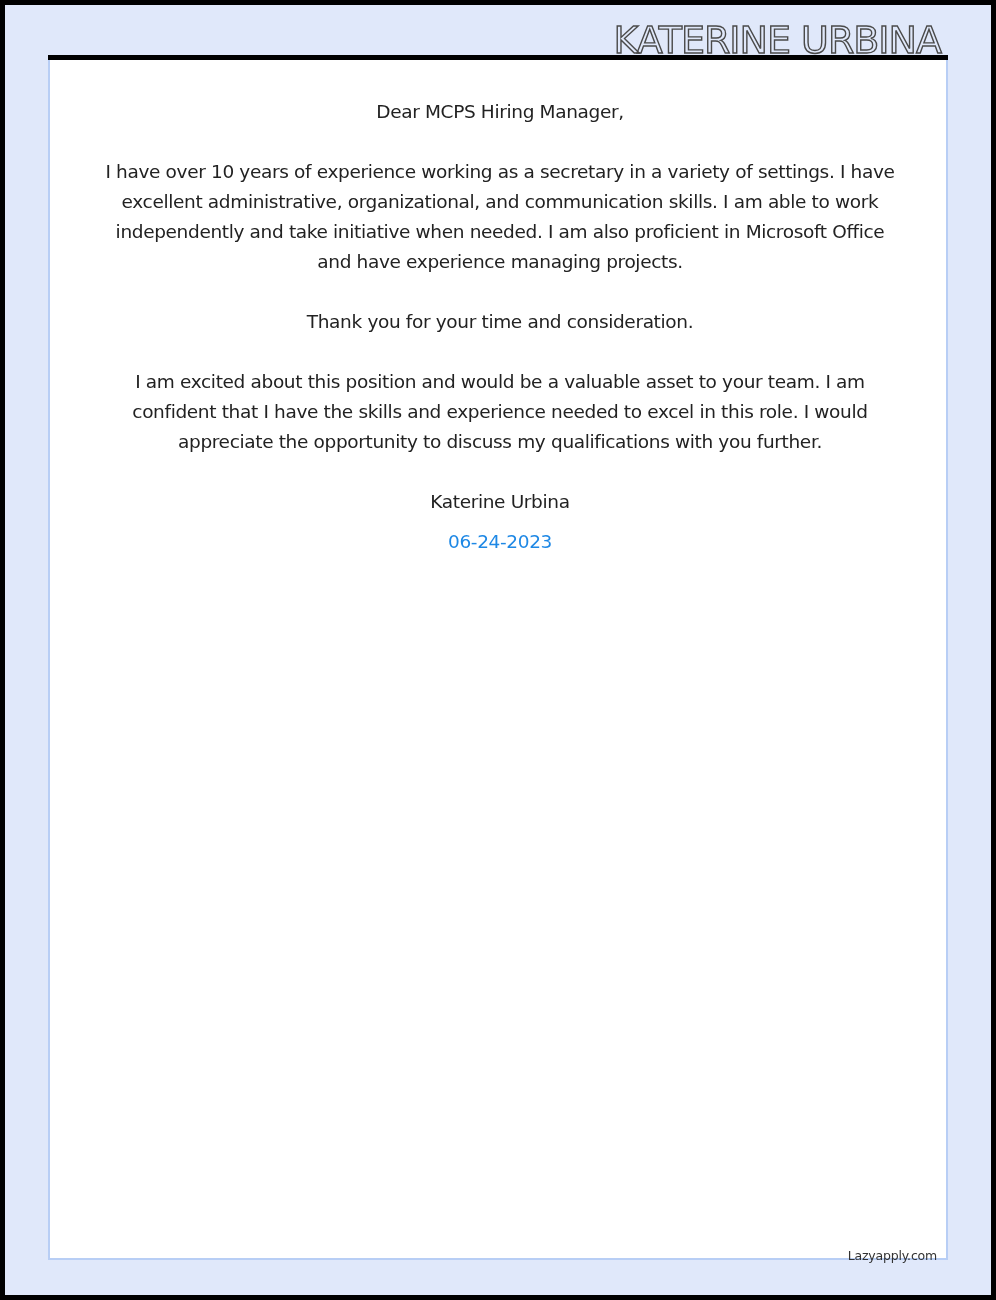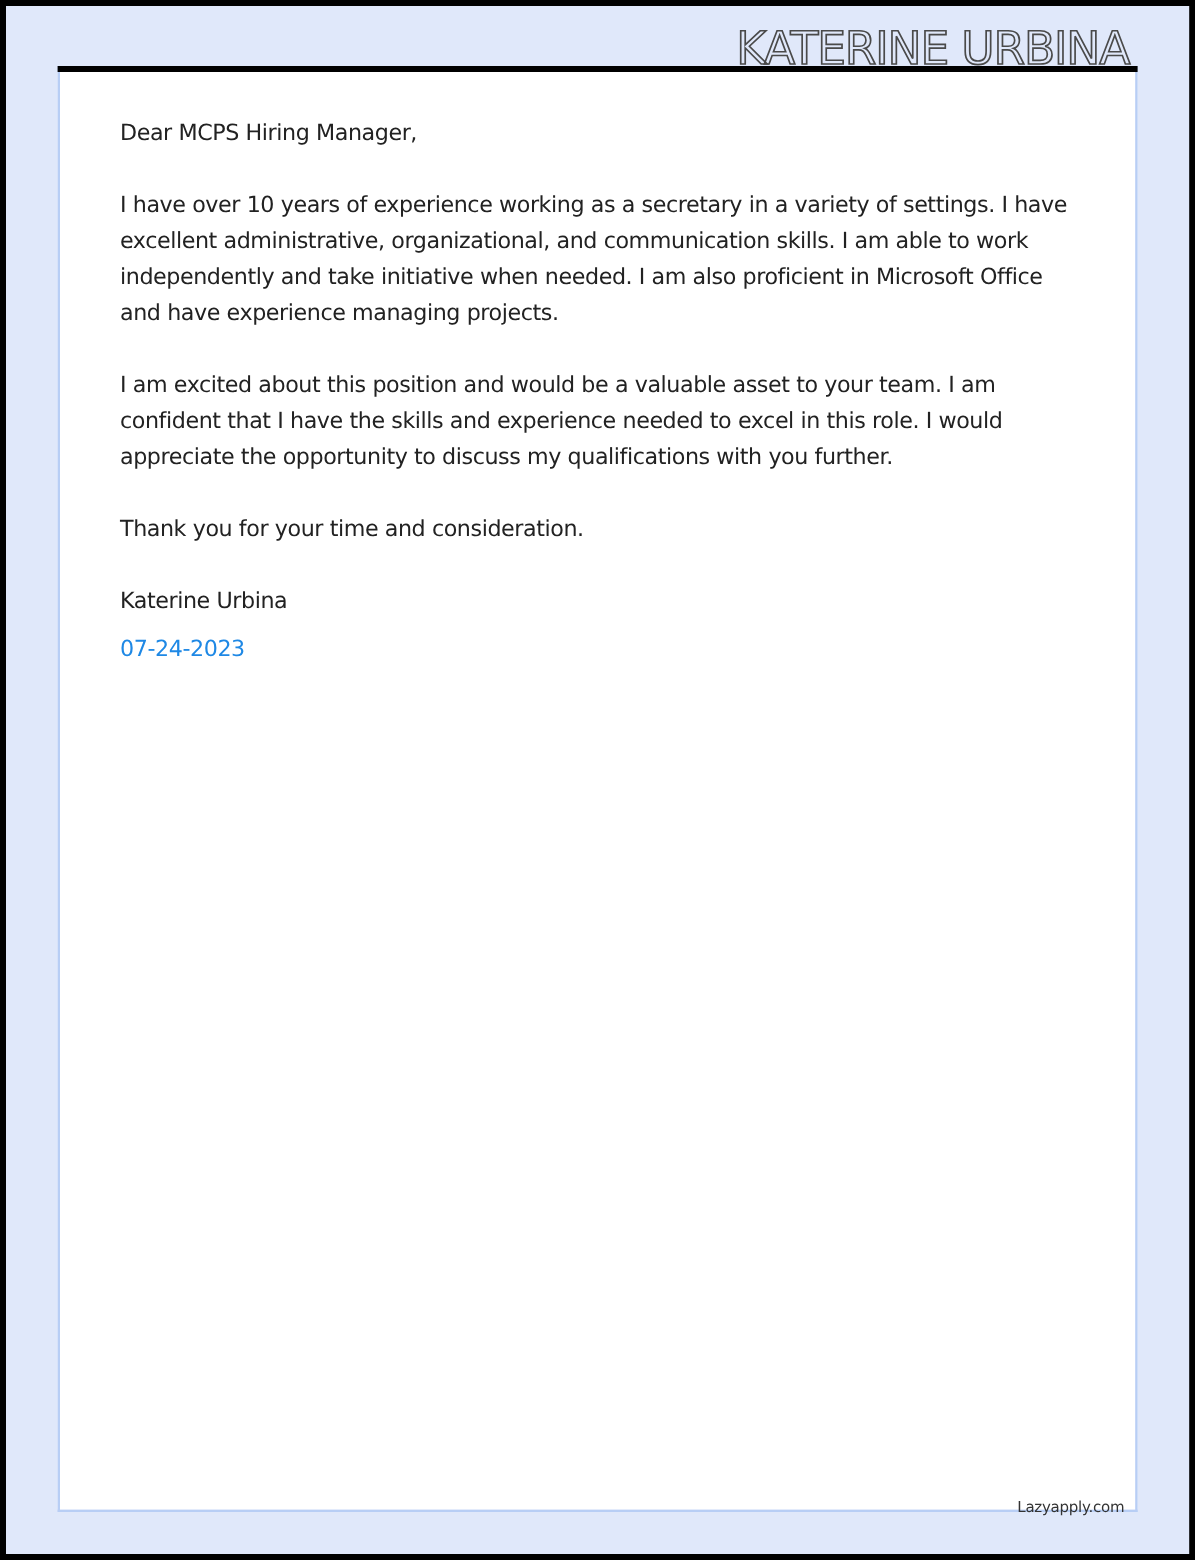--- a/index.html
+++ b/index.html
@@ -54,20 +54,21 @@
     .letter {
       position: absolute;
       left: 100px;
       top: 97px;
       width: 800px;
       font-family: "DejaVu Sans", sans-serif;
       font-size: 18.5px;
       line-height: 30px;
       color: #222222;
       letter-spacing: -0.35px;
+      text-align: center;
     }
     .letter p {
       margin: 0 0 30px 0;
     }
     .letter p.sig-name {
       margin-bottom: 10px;
     }
     .letter .date {
       color: #1e88e5;
       margin: 0;
@@ -88,19 +89,19 @@
 <div class="frame">
   <div class="name-header">KATERINE URBINA</div>
 </div>
 
 <div class="paper"></div>
 <div class="top-rule"></div>
 
 <div class="letter">
   <p>Dear MCPS Hiring Manager,</p>
   <p>I have over 10 years of experience working as a secretary in a variety of settings. I have excellent administrative, organizational, and communication skills. I am able to work independently and take initiative when needed. I am also proficient in Microsoft Office and have experience managing projects.</p>
+  <p>Thank you for your time and consideration.</p>
   <p>I am excited about this position and would be a valuable asset to your team. I am confident that I have the skills and experience needed to excel in this role. I would appreciate the opportunity to discuss my qualifications with you further.</p>
-  <p>Thank you for your time and consideration.</p>
   <p class="sig-name">Katerine Urbina</p>
-  <p class="date">07-24-2023</p>
+  <p class="date">06-24-2023</p>
 </div>
 
 <div class="footer-brand">Lazyapply.com</div>
 
 </body></html>

